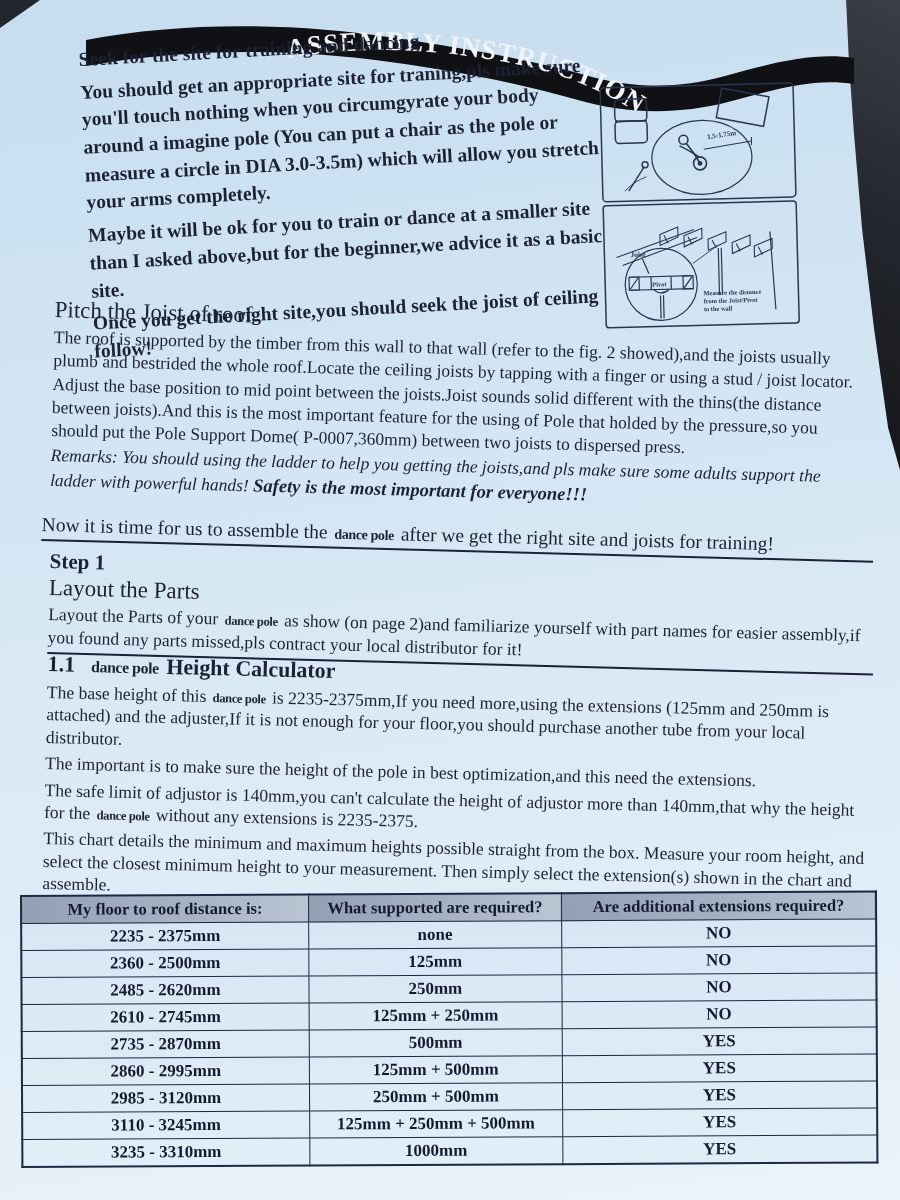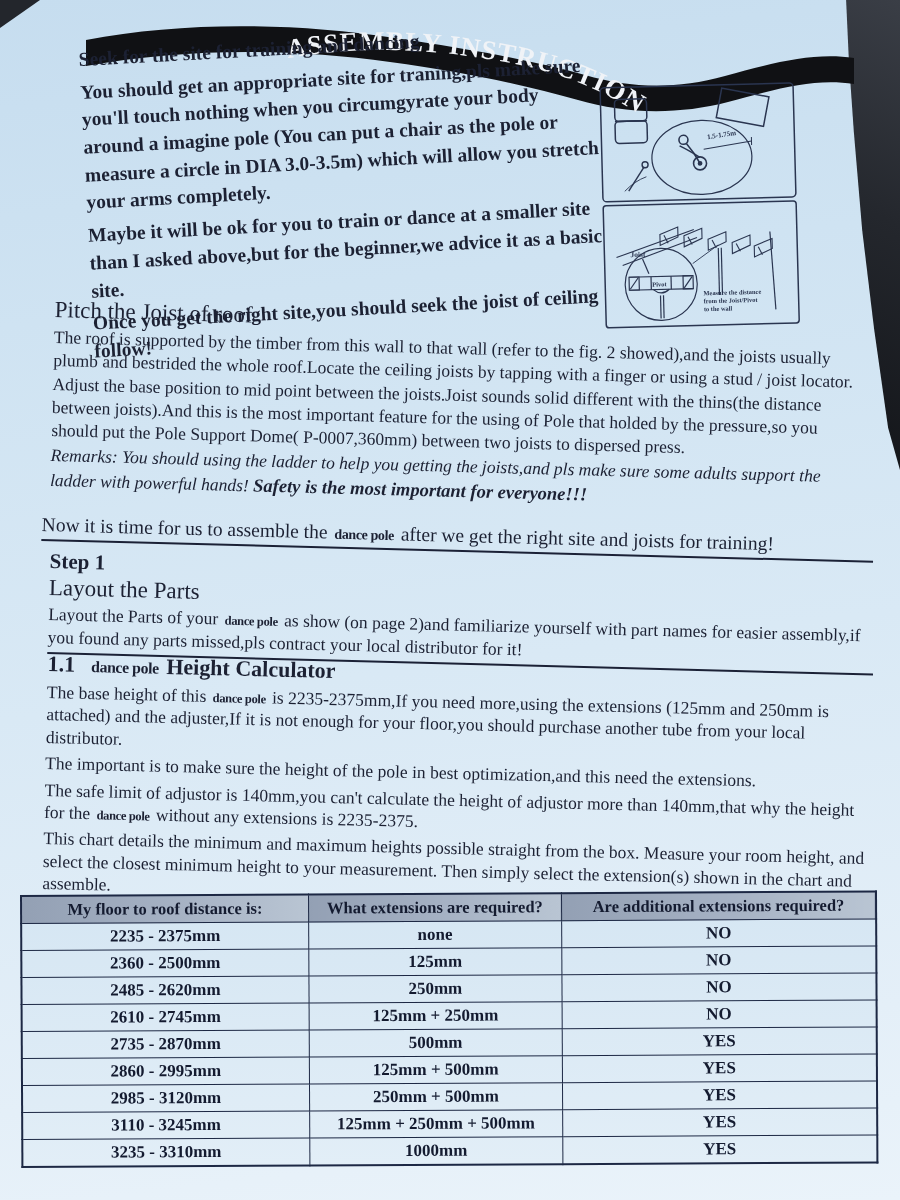--- a/index.html
+++ b/index.html
@@ -183,21 +183,21 @@
     <p>The important is to make sure the height of the pole in best optimization,and this need the extensions.</p>
     <p><span>The safe limit of adjustor is 140mm,you can't calculate the height of adjustor more than 140mm,that why the height for the </span><span class="dp">dance pole</span><span> without any extensions is 2235-2375.</span></p>
     <p>This chart details the minimum and maximum heights possible straight from the box. Measure your room height, and select the closest minimum height to your measurement. Then simply select the extension(s) shown in the chart and assemble.</p>
   </div>
 
   <div class="blk tablewrap">
     <table class="hcalc">
       <thead>
         <tr>
           <th class="c1">My floor to roof distance is:</th>
-          <th class="c2">What extensions are required?</th>
+          <th class="c2">What supported are required?</th>
           <th class="c3">Are additional extensions required?</th>
         </tr>
       </thead>
       <tbody>
         <tr>
           <td>2235 - 2375mm</td>
           <td>none</td>
           <td>NO</td>
         </tr>
         <tr>

